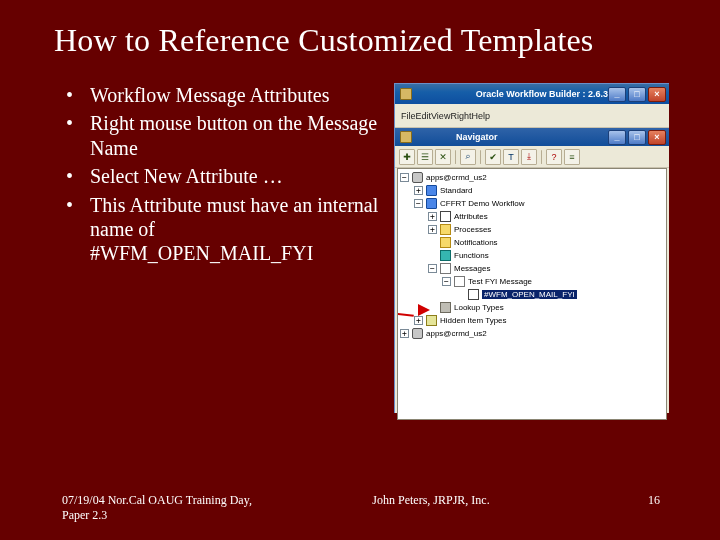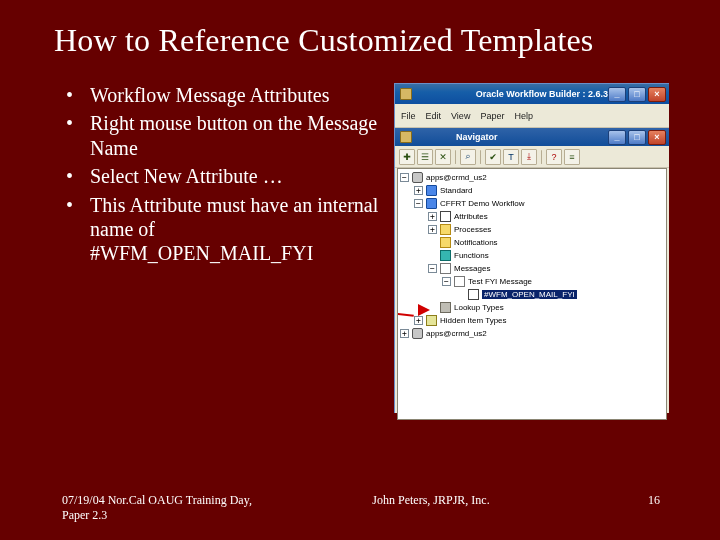--- a/index.html
+++ b/index.html
@@ -76,21 +76,21 @@
   .win-btn {
     width: 18px; height: 15px;
     background: linear-gradient(#a8c3eb,#4e7bc7);
     border: 1px solid #1c3f78; border-radius: 2px;
     display: flex; align-items: center; justify-content: center;
     color: #fff; font-size: 9px; font-weight: bold;
   }
   .win-btn.close { background: linear-gradient(#e6815e,#c1442a); border-color:#7a1a0a; }
   .menubar {
     height: 24px; background:#ece9d8; border-bottom:1px solid #c9c2ae;
-    display:flex; align-items:center; padding:9px 6px; gap:10px;
+    display:flex; align-items:center; padding:9px 6px; 
     font-size:9px; color:#222;
   }
   .nav-titlebar {
     height: 18px;
     background: linear-gradient(#2f63a8,#114d99);
     display:flex; align-items:center; padding:0 3px 0 5px;
     color:#fff; font-weight:bold; font-size:9px;gap:40px;
   }
   .nav-titlebar .tb-caption { flex:1; }
   .toolbar {
@@ -187,21 +187,21 @@
           <div class="win-btn">_</div>
           <div class="win-btn">□</div>
           <div class="win-btn close">×</div>
         </div>
       </div>
 
       <div class="menubar">
         <span>File</span>
         <span>Edit</span>
         <span>View</span>
-        <span>Paper</span>
+        <span>Right</span>
         <span>Help</span>
       </div>
 
       <div class="nav-titlebar">
         <span class="tb-icon"></span>
         <span class="tb-caption">Navigator</span>
         <div class="win-btns">
           <div class="win-btn">_</div>
           <div class="win-btn">□</div>
           <div class="win-btn close">×</div>

